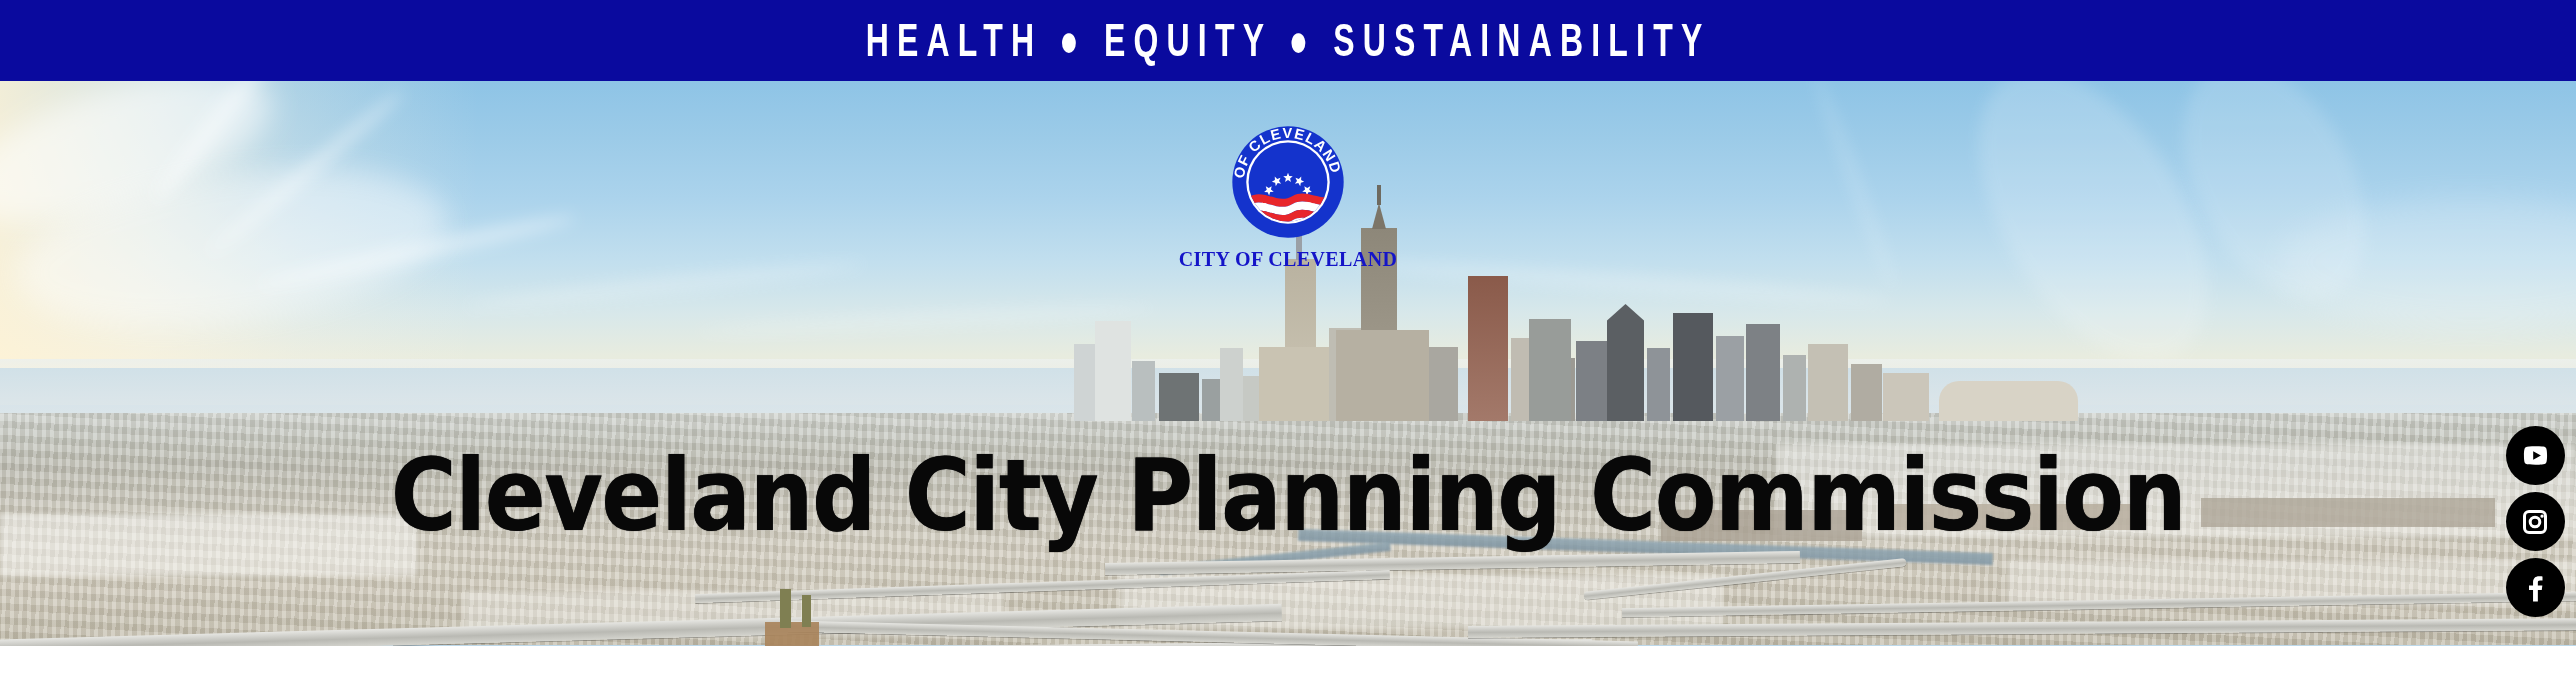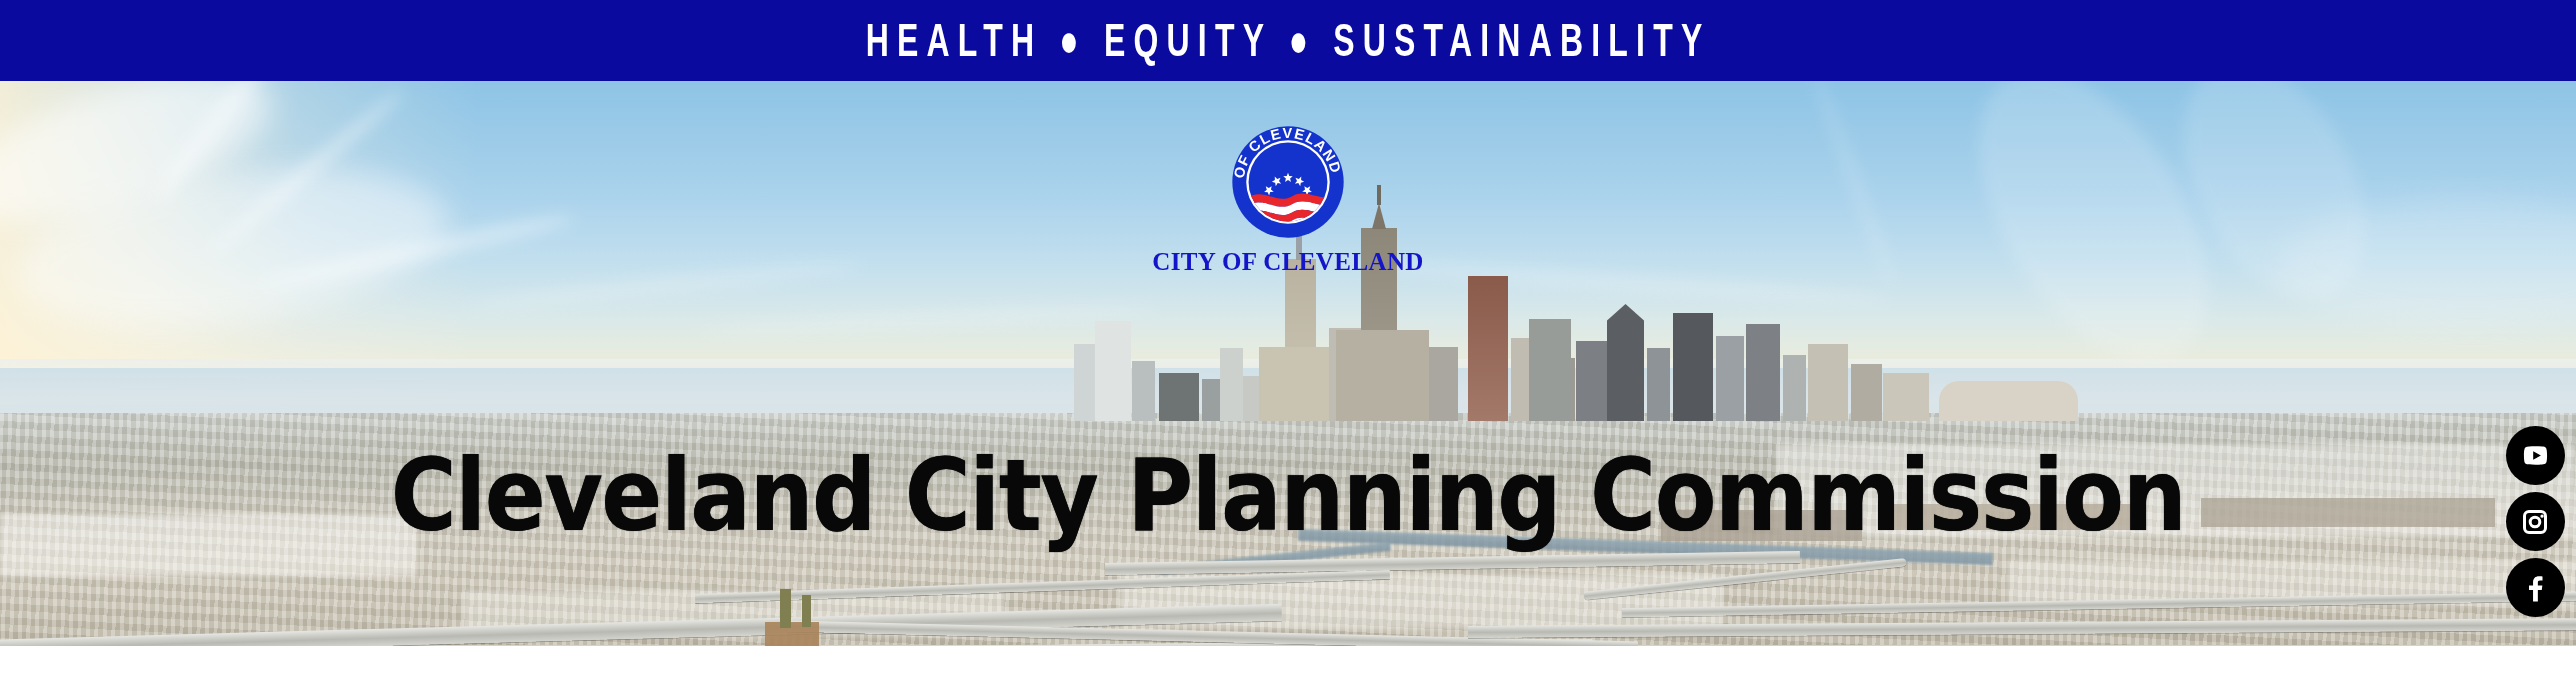--- a/index.html
+++ b/index.html
@@ -138,21 +138,21 @@
   #logo-block {
     position: absolute; left: 0; top: 124px; width: 2576px;
     text-align: center; z-index: 20;
     pointer-events: auto;
   }
   #seal { display: inline-block; }
   #logo-title {
     margin-top: 4.6px;
     font-family: "Liberation Serif", serif;
     font-weight: bold;
-    font-size: 25px;
+    font-size: 20px;
     color: #1414c8;
     letter-spacing: 0.4px;
     line-height: 1.1;
   }
   #logo-sub {
     margin-top: 2.3px;
     font-family: "Liberation Serif", serif;
     font-size: 21px;
     color: #25459f;
     line-height: 1.1;

